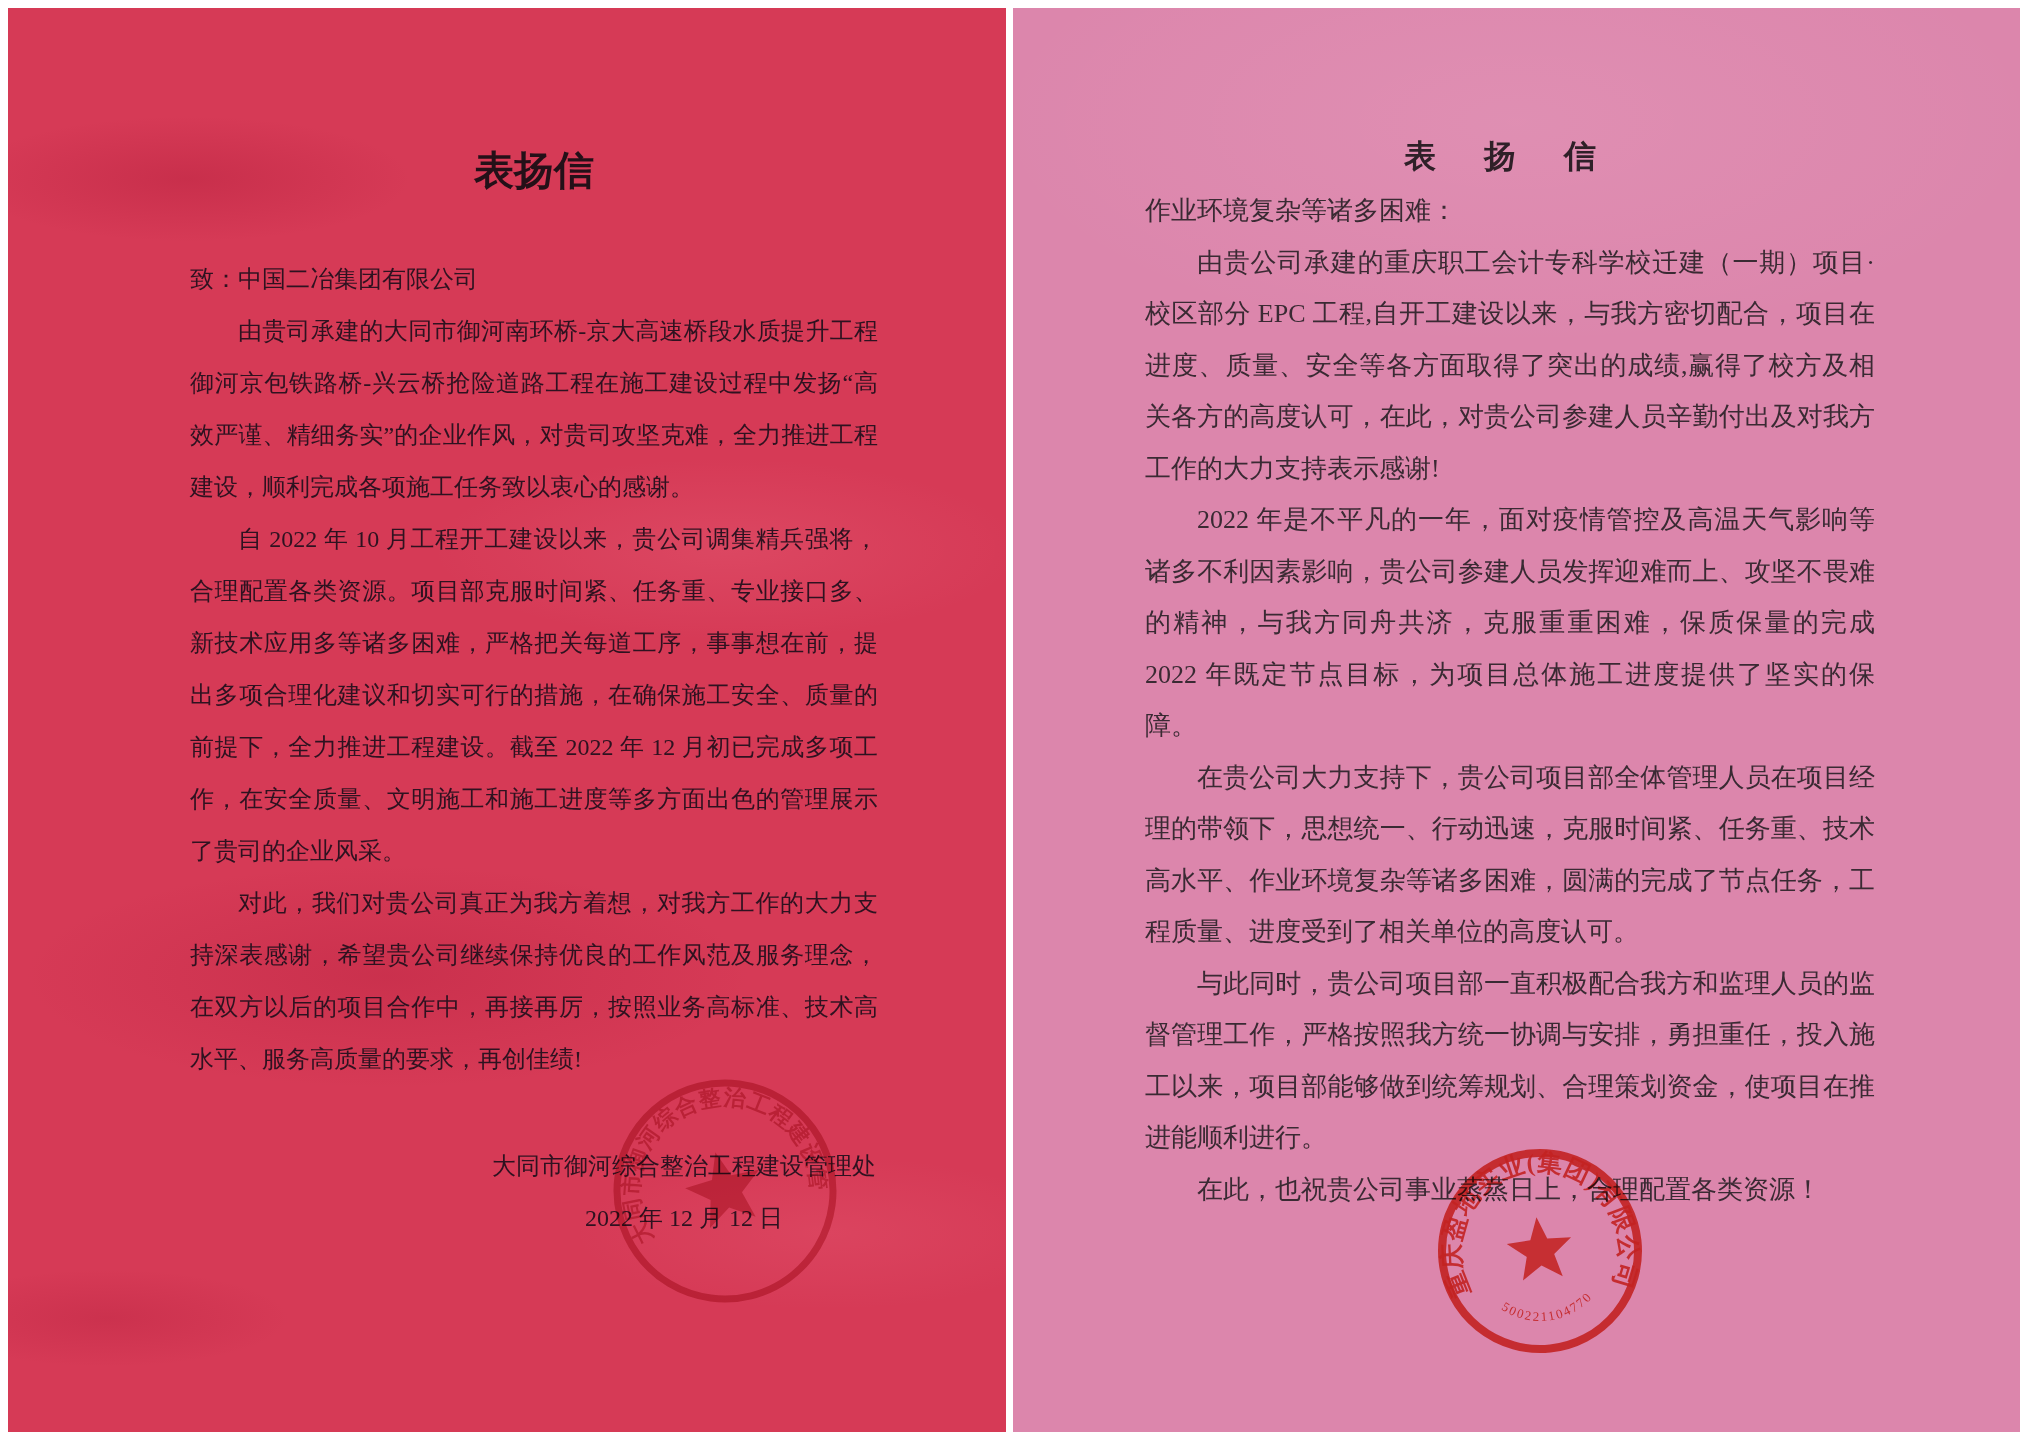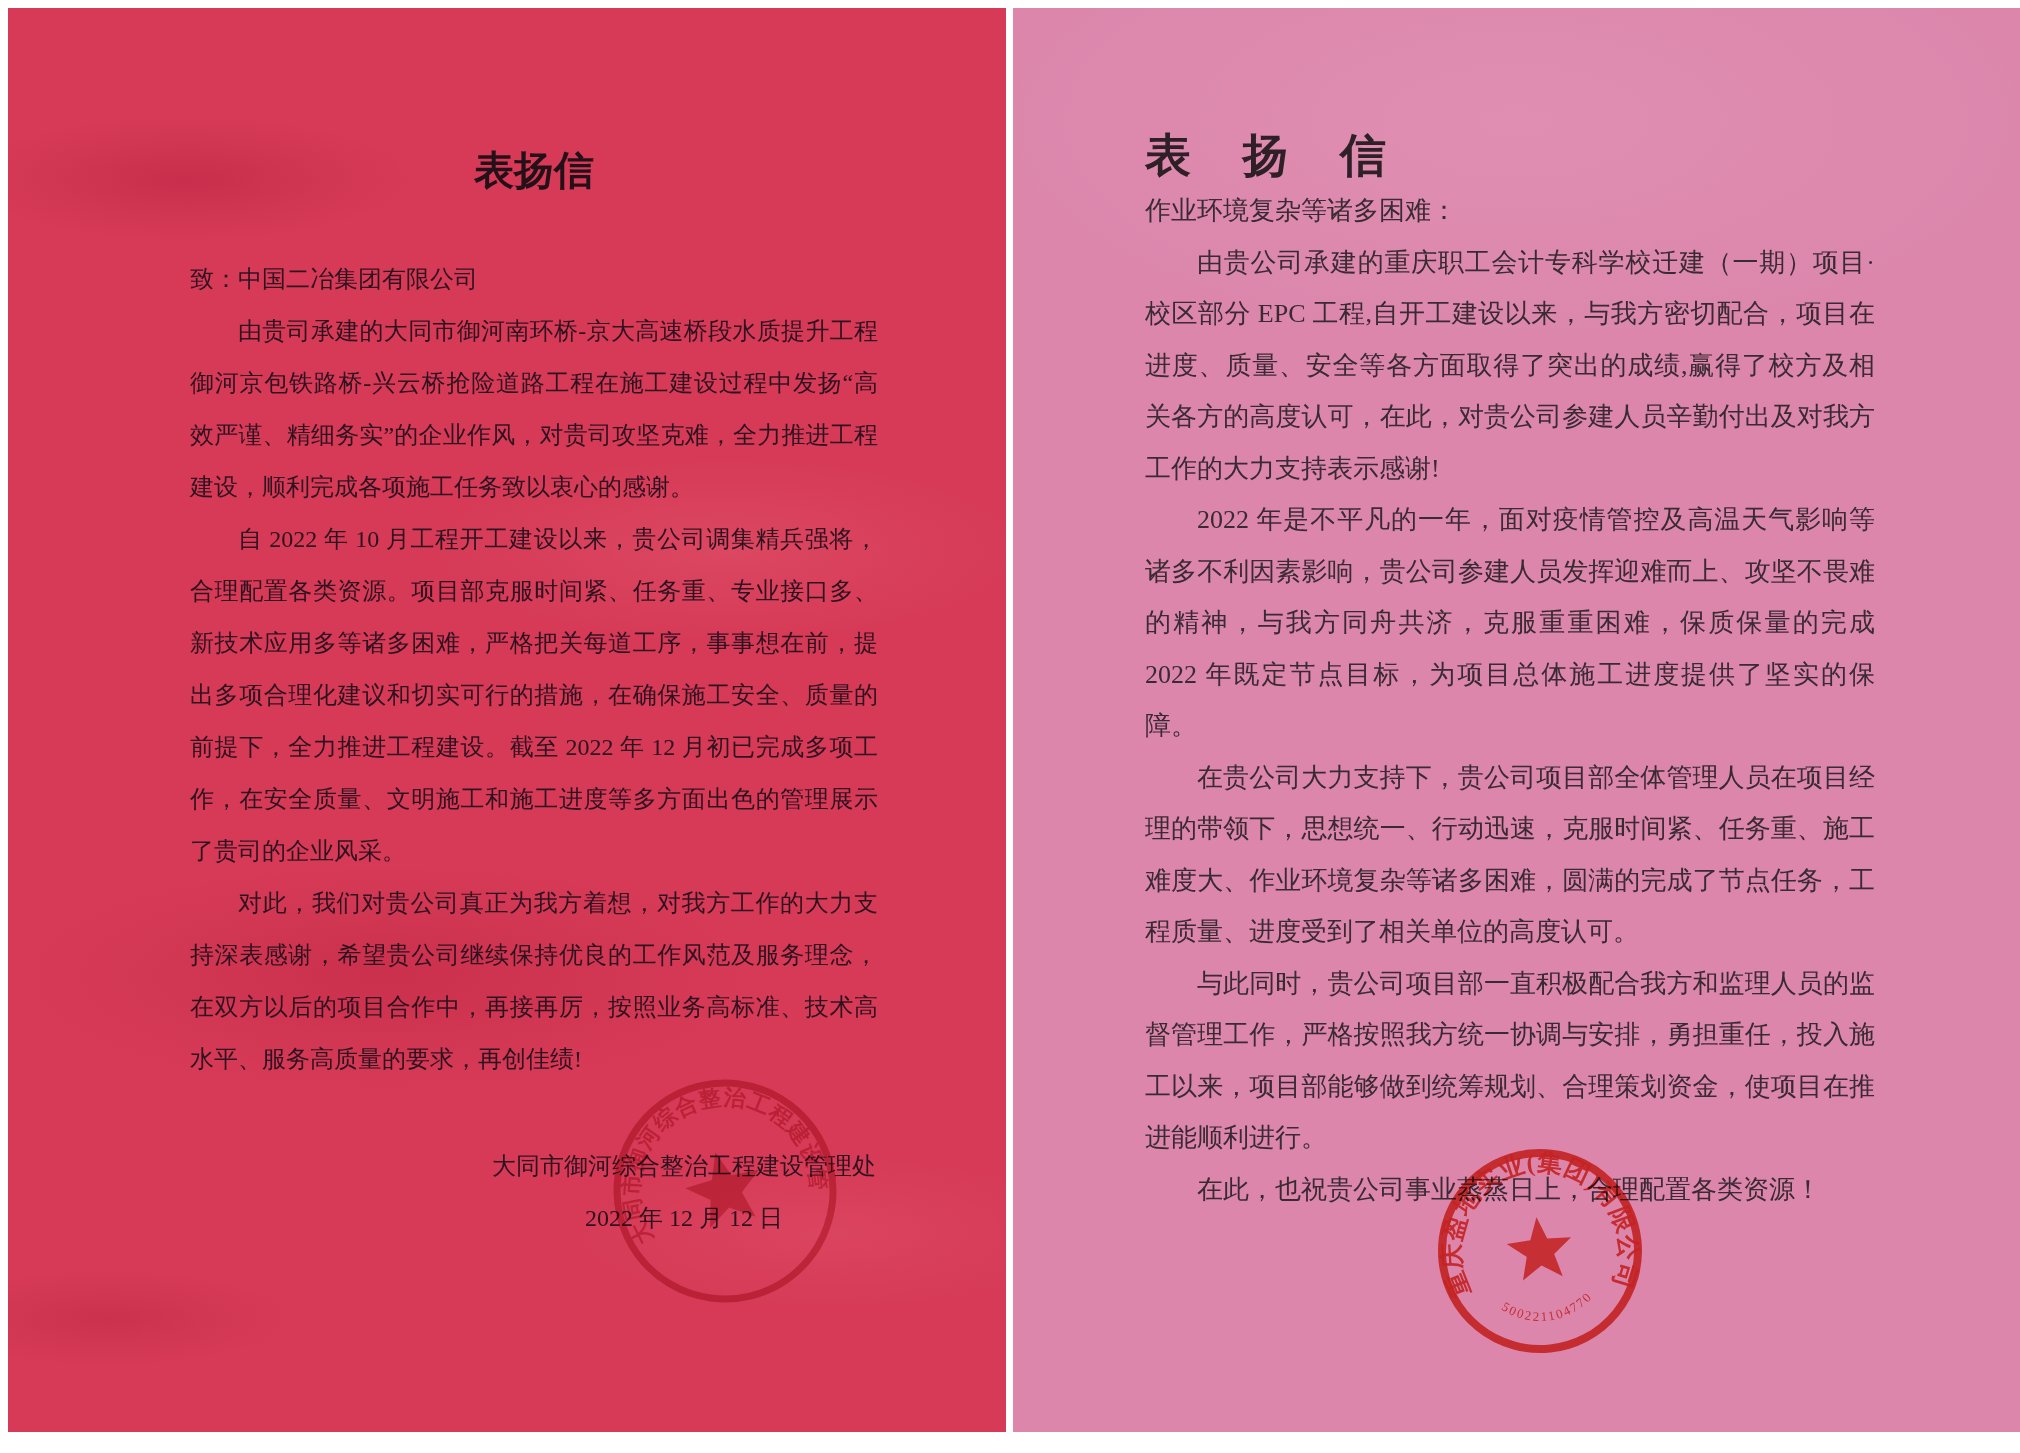--- a/index.html
+++ b/index.html
@@ -19,22 +19,22 @@
   }
   .page-right{
     left:1013px;width:1007px;background-color:#dc86ac;color:#3a2a33;
     background-image:radial-gradient(ellipse 700px 300px at 50% 8%, rgba(255,220,235,.10), transparent 75%);
   }
   .title-l{
     position:absolute;left:182px;top:141px;width:688px;text-align:center;
     font-size:40px;line-height:44px;font-weight:bold;color:#241018;
   }
   .title-r{
-    position:absolute;left:132px;top:130px;width:730px;
-    font-size:46px;line-height:36px;font-weight:bold;letter-spacing:20px;color:#2f2028;
+    position:absolute;left:132px;top:130px;width:730px;text-align:center;
+    font-size:32px;line-height:36px;font-weight:bold;letter-spacing:20px;color:#2f2028;
   }
   .body-l{
     position:absolute;left:182px;top:245px;width:688px;
     font-size:24px;line-height:52px;text-align:justify;
   }
   .body-r{
     position:absolute;left:132px;top:177px;width:730px;
     font-size:26px;line-height:51.5px;text-align:justify;
   }
   .body-l p,.body-r p{margin:0;text-indent:2em;}
@@ -81,21 +81,21 @@
   </svg>
 </div>
 
 <div class="page page-right">
   <div class="title-r">表 扬 信</div>
 
   <div class="body-r">
     <p class="salutation">作业环境复杂等诸多困难：</p>
     <p>由贵公司承建的重庆职工会计专科学校迁建（一期）项目·校区部分 EPC 工程,自开工建设以来，与我方密切配合，项目在进度、质量、安全等各方面取得了突出的成绩,赢得了校方及相关各方的高度认可，在此，对贵公司参建人员辛勤付出及对我方工作的大力支持表示感谢!</p>
     <p>2022 年是不平凡的一年，面对疫情管控及高温天气影响等诸多不利因素影响，贵公司参建人员发挥迎难而上、攻坚不畏难的精神，与我方同舟共济，克服重重困难，保质保量的完成 2022 年既定节点目标，为项目总体施工进度提供了坚实的保障。</p>
-    <p>在贵公司大力支持下，贵公司项目部全体管理人员在项目经理的带领下，思想统一、行动迅速，克服时间紧、任务重、施工难度大、作业环境复杂等诸多困难，圆满的完成了节点任务，工程质量、进度受到了相关单位的高度认可。</p>
+    <p>在贵公司大力支持下，贵公司项目部全体管理人员在项目经理的带领下，思想统一、行动迅速，克服时间紧、任务重、技术高水平、作业环境复杂等诸多困难，圆满的完成了节点任务，工程质量、进度受到了相关单位的高度认可。</p>
     <p>与此同时，贵公司项目部一直积极配合我方和监理人员的监督管理工作，严格按照我方统一协调与安排，勇担重任，投入施工以来，项目部能够做到统筹规划、合理策划资金，使项目在推进能顺利进行。</p>
     <p>在此，也祝贵公司事业蒸蒸日上，合理配置各类资源！</p>
   </div>
 
 
   <svg class="stamp stamp-r" width="210" height="210" viewBox="0 0 210 210">
     <defs>
       <path id="ringR" d="M 32.5,138.8 A 80,80 0 1 1 177.5,138.8" fill="none"></path>
       <path id="codeR" d="M 60,158.6 A 70,70 0 0 0 150,158.6" fill="none"></path>
     </defs>

